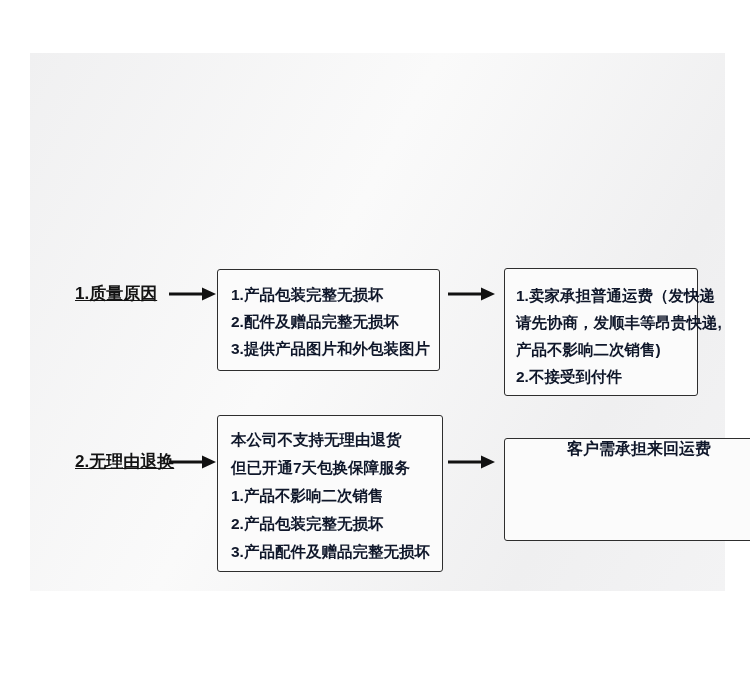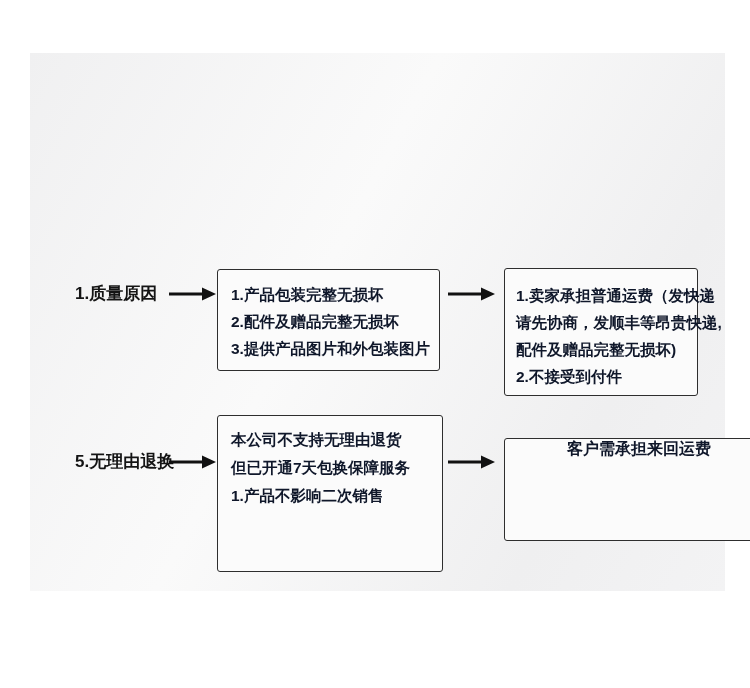--- a/index.html
+++ b/index.html
@@ -15,21 +15,21 @@
   .banner {
     position:absolute; left:219px; top:95px; width:313px; height:37px;
     background:#0d0d0d; color:#ffffff;
     display:flex; align-items:center; justify-content:center;
     font-size:21px; font-weight:bold; letter-spacing:7px;
     padding-left:7px; box-sizing:border-box;
     box-shadow:0 3px 5px rgba(0,0,0,0.22);
   }
   .flow-label {
     position:absolute; height:18px; line-height:18px;
-    font-size:17px; font-weight:bold; color:#141414; white-space:nowrap;
+    font-size:17px; font-weight:bold; color:#141414; white-space:nowrap;text-decoration:underline;
   }
   .label-1 { left:45px; top:232px; }
   .label-2 { left:45px; top:400px; }
   .arrow { position:absolute; width:48px; height:18px; }
   .arrow-1 { left:138px; top:232px; }
   .arrow-2 { left:417px; top:232px; }
   .arrow-3 { left:138px; top:400px; }
   .arrow-4 { left:417px; top:400px; }
   .box {
     position:absolute; box-sizing:border-box;
@@ -64,35 +64,37 @@
     </div>
 
     <svg class="arrow arrow-2" viewBox="0 0 48 18" xmlns="http://www.w3.org/2000/svg">
       <line x1="1" y1="9" x2="36" y2="9" stroke="#111111" stroke-width="3"></line>
       <polygon points="34,2.5 48,9 34,15.5" fill="#111111"></polygon>
     </svg>
 
     <div class="box box-2">
       <div class="bline">1.卖家承担普通运费（发快递</div>
       <div class="bline">请先协商，发顺丰等昂贵快递,</div>
-      <div class="bline">配件及赠品完整无损坏)</div>
+      <div class="bline">产品不影响二次销售)</div>
       <div class="bline">2.不接受到付件</div>
     </div>
 
-    <div class="flow-label label-2">5.无理由退换</div>
+    <div class="flow-label label-2">2.无理由退换</div>
 
     <svg class="arrow arrow-3" viewBox="0 0 48 18" xmlns="http://www.w3.org/2000/svg">
       <line x1="1" y1="9" x2="36" y2="9" stroke="#111111" stroke-width="3"></line>
       <polygon points="34,2.5 48,9 34,15.5" fill="#111111"></polygon>
     </svg>
 
     <div class="box box-3">
       <div class="bline">本公司不支持无理由退货</div>
       <div class="bline">但已开通7天包换保障服务</div>
       <div class="bline">1.产品不影响二次销售</div>
+      <div class="bline">2.产品包装完整无损坏</div>
+      <div class="bline">3.产品配件及赠品完整无损坏</div>
     </div>
 
     <svg class="arrow arrow-4" viewBox="0 0 48 18" xmlns="http://www.w3.org/2000/svg">
       <line x1="1" y1="9" x2="36" y2="9" stroke="#111111" stroke-width="3"></line>
       <polygon points="34,2.5 48,9 34,15.5" fill="#111111"></polygon>
     </svg>
 
     <div class="box box-4">
       <div class="bline">客户需承担来回运费</div>
     </div>

